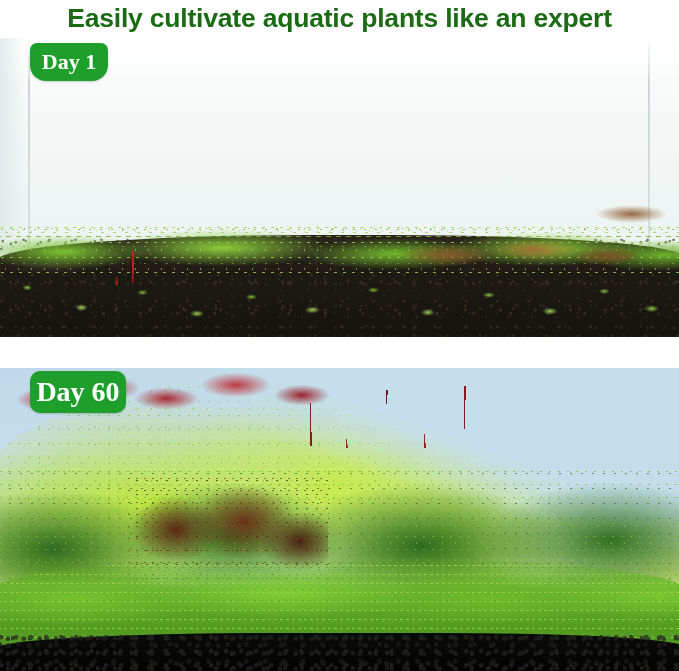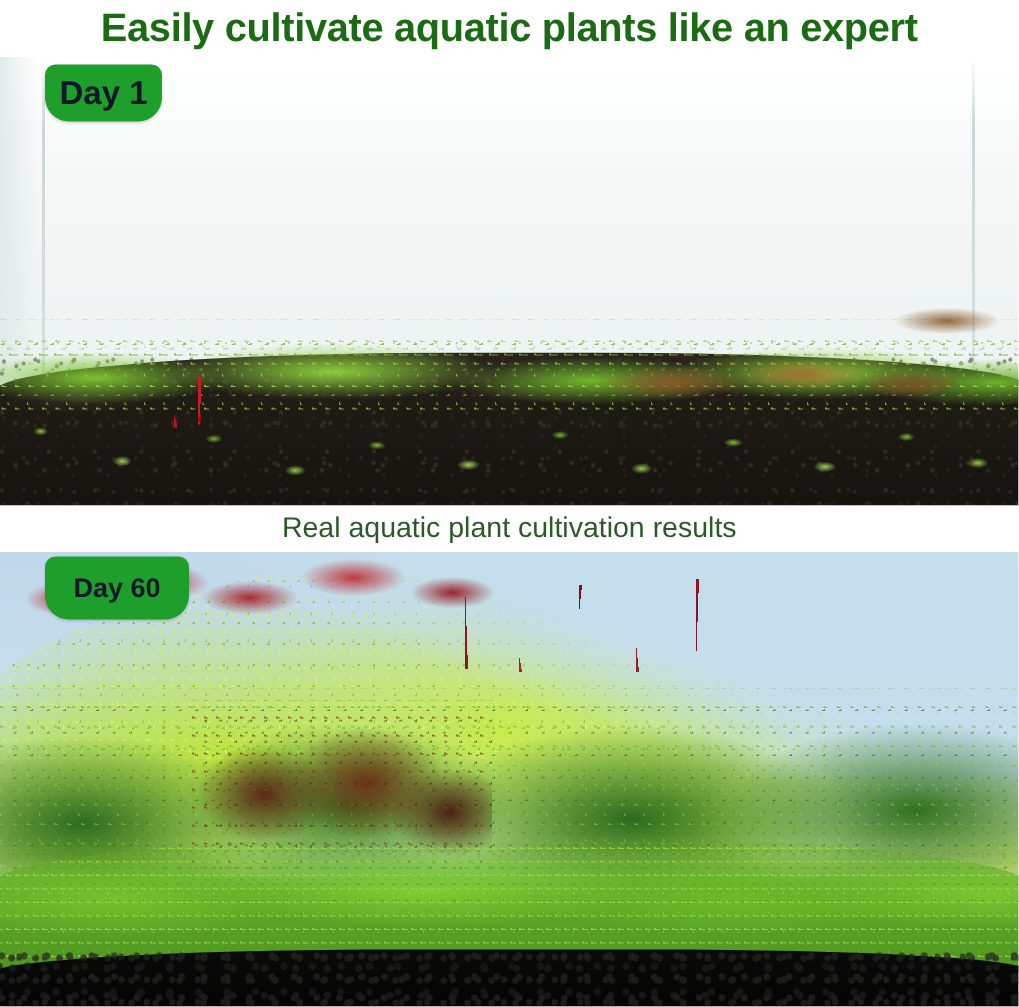--- a/index.html
+++ b/index.html
@@ -269,26 +269,27 @@
       radial-gradient(circle at 28% 66%, #1b1b19 2.2px, transparent 2.8px),
       radial-gradient(circle at 48% 30%, #26261f 2px, transparent 2.6px),
       radial-gradient(circle at 68% 70%, #1e1e1b 2.2px, transparent 2.8px),
       radial-gradient(circle at 86% 38%, #222220 2px, transparent 2.6px);
     background-size:17px 15px,19px 17px,15px 14px,21px 18px,16px 15px;
   }
 
   
   .day-badge{
     position:absolute;display:flex;align-items:center;justify-content:center;
-    background:#1e9e2a;color:#0f172a;font-weight:bold;
+    background:#1e9e2a;color:#ffffff;font-weight:bold;
     border-radius:7px 7px 16px 16px;
     box-shadow:0 1px 2px rgba(0,0,0,.18);
+    font-family:Liberation Serif, serif;
   }
   #badge-day1{left:30px;top:5px;width:78px;height:38px;font-size:22px;}
-  #badge-day60{left:30px;top:3px;width:96px;height:42px;font-size:18px;}
+  #badge-day60{left:30px;top:3px;width:96px;height:42px;font-size:28px;border-radius:10px;}
 </style>
 </head>
 <body>
 
 <div class="page">
 
   <div class="headline">Easily cultivate aquatic plants like an expert</div>
 
   <div class="photo" id="day1-photo">
     <div class="tank-topglow"></div>
@@ -300,21 +301,20 @@
     <div class="d1-sprouts"></div>
     <div class="d1-carpet"></div>
     <div class="d1-blades"></div>
     <div class="d1-brown"></div>
     <div class="d1-brown2"></div>
     <div class="d1-red"></div>
 
     <div class="day-badge" id="badge-day1">Day 1</div>
   </div>
 
-  <div class="caption">Real aquatic plant cultivation results</div>
 
   <div class="photo" id="day60-photo">
     <div class="d60-water"></div>
     <div class="d60-right-plants"></div>
     <div class="d60-bush"></div>
     <div class="d60-bush-edge"></div>
     <div class="d60-red-top"></div>
     <div class="d60-red-stems"></div>
     <div class="d60-mid-dark"></div>
     <div class="d60-brown-bush"></div>

